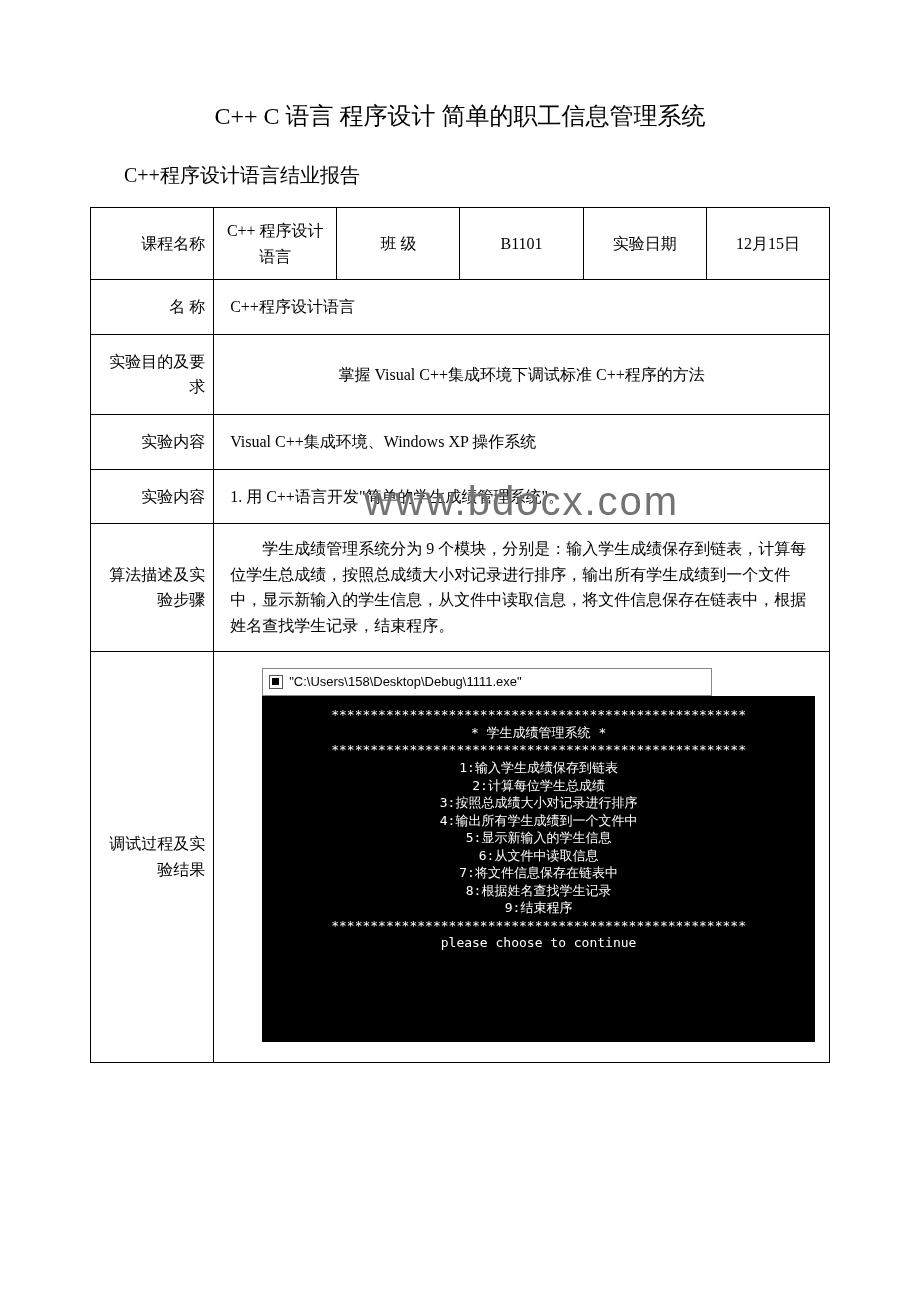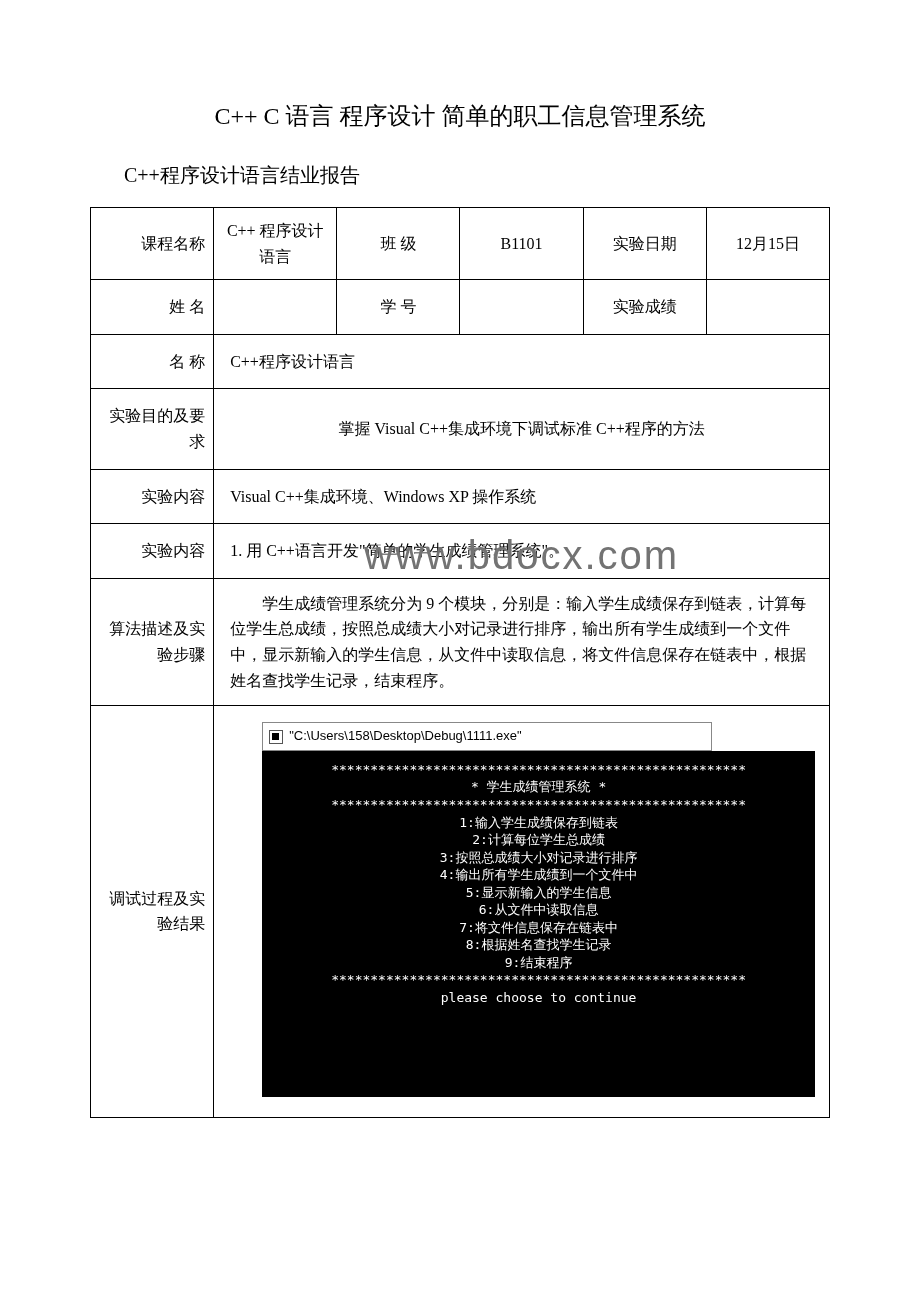--- a/index.html
+++ b/index.html
@@ -121,28 +121,20 @@
   <tbody>
       <tr>
     <td class="left-label">课程名称</td>
     <td>C++ 程序设计语言</td>
     <td>班 级</td>
     <td>B1101</td>
     <td>实验日期</td>
     <td>12月15日</td>
   </tr>
   <tr>
-    <td class="left-label">姓 名</td>
-    <td></td>
-    <td>学 号</td>
-    <td></td>
-    <td>实验成绩</td>
-    <td></td>
-  </tr>
-  <tr>
     <td class="left-label">名 称</td>
     <td colspan="5" class="content">C++程序设计语言</td>
   </tr>
   <tr>
     <td class="left-label">实验目的及要求</td>
     <td colspan="5" class="content-center">掌握 Visual C++集成环境下调试标准 C++程序的方法</td>
   </tr>
   <tr>
     <td class="left-label">实验内容</td>
     <td colspan="5" class="content">Visual C++集成环境、Windows XP 操作系统</td>

